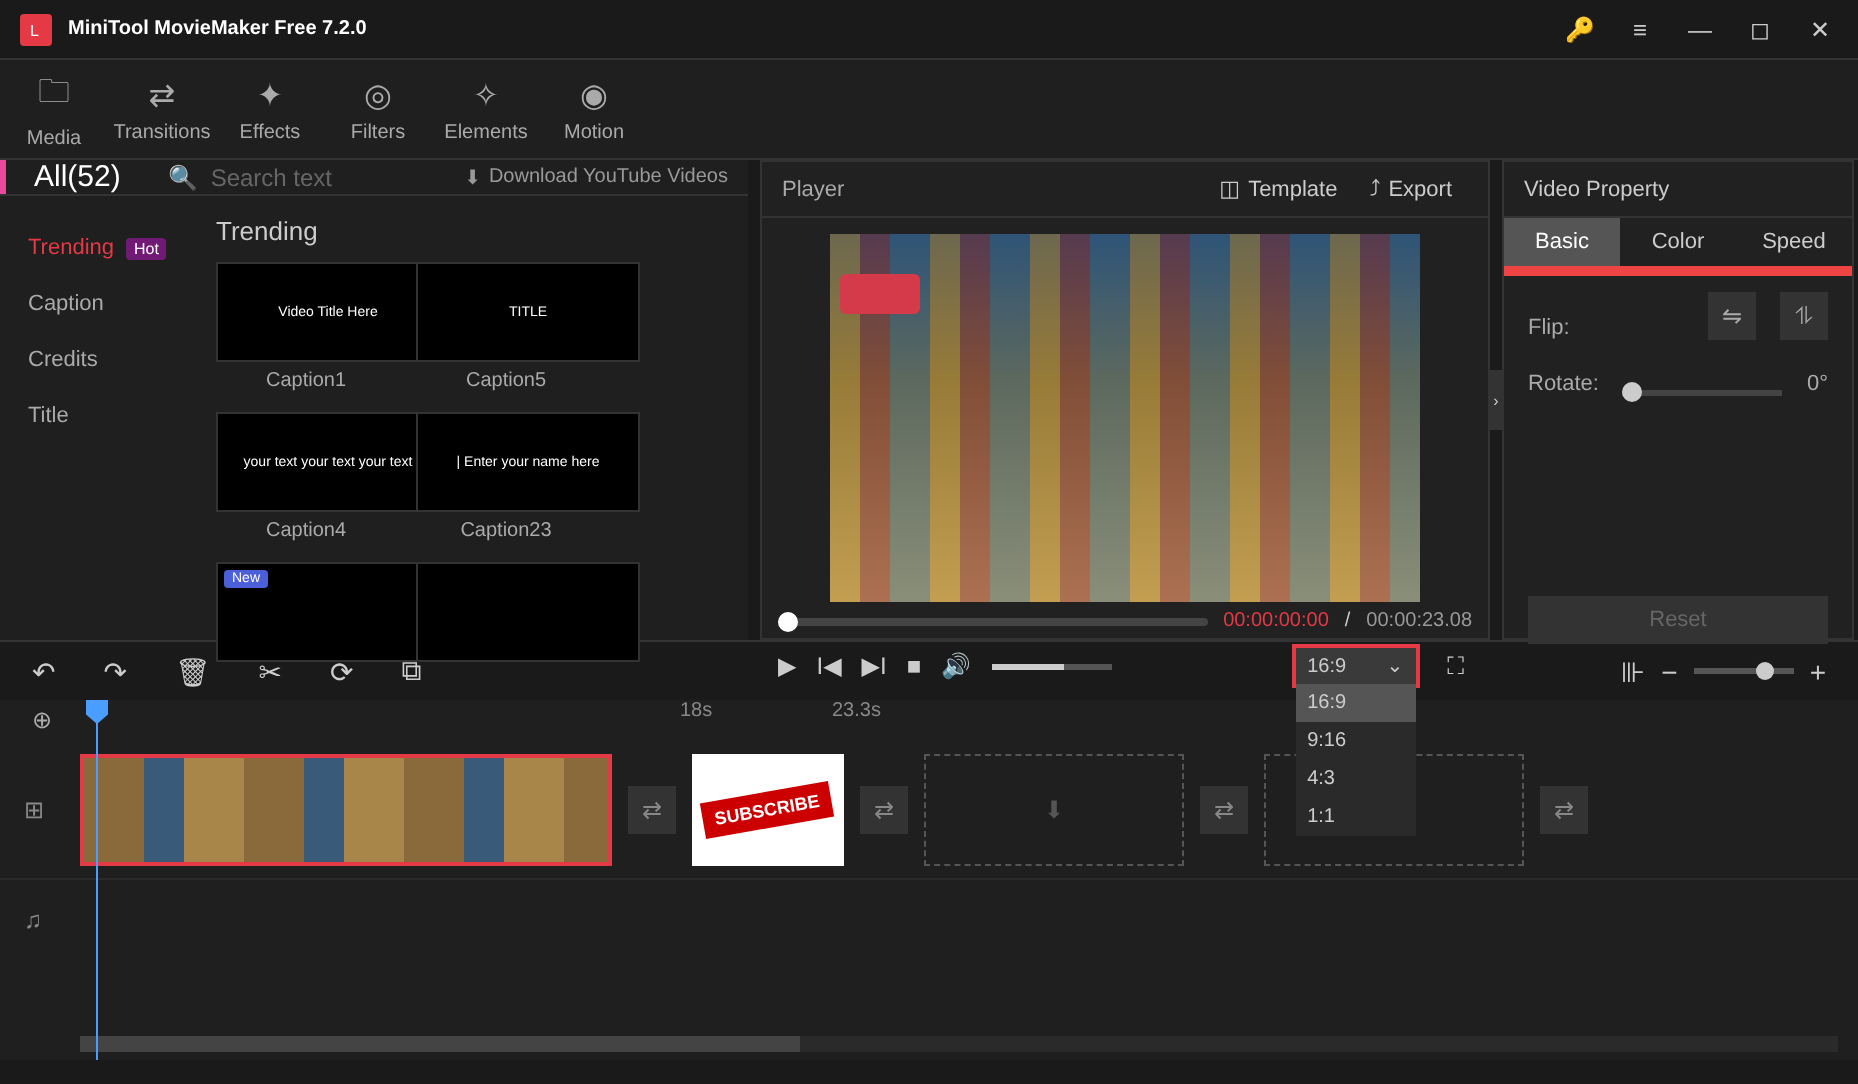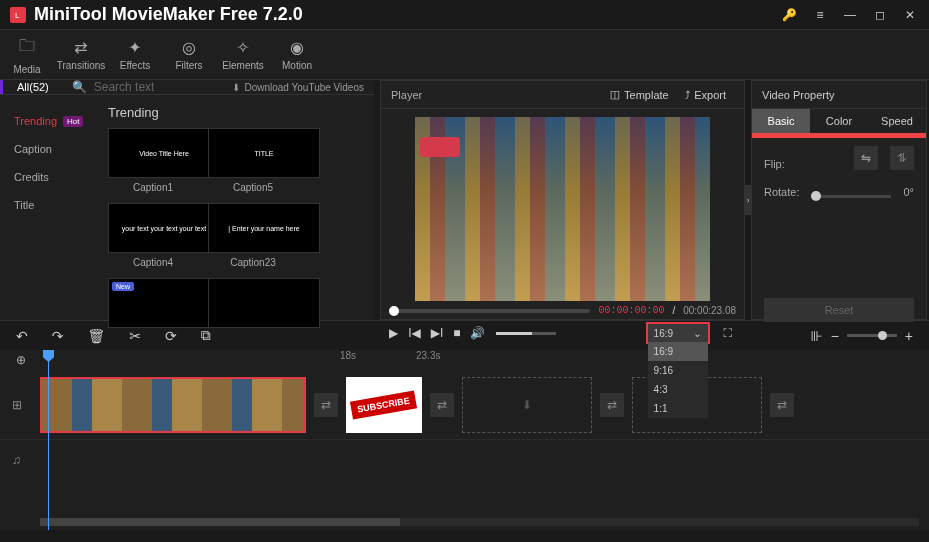--- a/index.html
+++ b/index.html
@@ -1,32 +1,32 @@
 <!DOCTYPE html>
 <html><head>
 <meta charset="utf-8">
 <style>
 * { box-sizing: border-box; margin: 0; padding: 0; font-family: Arial, sans-serif; }
 body { background: #1a1a1a; color: #ccc; font-size: 12px; width: 929px; height: 542px; overflow: hidden; }
 .titlebar { height: 30px; background: #1a1a1a; display: flex; align-items: center; padding: 0 10px; border-bottom: 1px solid #333; }
 .app-icon { width: 16px; height: 16px; background: #e63946; border-radius: 2px; margin-right: 8px; display:flex; align-items:center; justify-content:center; }
-.app-title { font-weight: bold; font-size: 18px; color: #fff; flex: 1; }
+.app-title { font-weight: bold; font-size: 10px; color: #fff; flex: 1; }
 .titlebar-right { display: flex; gap: 12px; align-items: center; }
 .key-icon { color: #f5a623; }
 .win-btn { width: 18px; height: 18px; display: flex; align-items: center; justify-content: center; cursor: pointer; color: #ccc; }
 
 .toolbar { height: 50px; background: #1f1f1f; display: flex; border-bottom: 1px solid #333; }
 .tool-item { width: 54px; display: flex; flex-direction: column; align-items: center; justify-content: center; gap: 3px; font-size: 10px; color: #aaa; cursor: pointer; }
 .tool-item.active { color: #e63946; }
 .tool-icon { font-size: 16px; }
 
 .main-area { display: flex; height: 240px; }
 .left-panel { width: 374px; display: flex; flex-direction: column; background: #1f1f1f; }
 .filter-bar { height: 28px; display: flex; align-items: center; border-bottom: 1px solid #333; }
-.all-btn { padding: 0 14px; height: 100%; display: flex; align-items: center; color: #fff; font-size: 11px; border-left: 3px solid #6d28d9; }
+.all-btn { padding: 0 14px; height: 100%; display: flex; align-items: center; color: #fff; font-size: 15px; border-left: 3px solid #ec4899; }
 .search-box { flex: 1; display: flex; align-items: center; gap: 6px; padding: 0 10px; color: #666; }
 .download-link { display: flex; align-items: center; gap: 4px; padding: 0 10px; color: #999; font-size: 10px; }
 .left-content { display: flex; flex: 1; }
 .sidebar { width: 100px; padding: 12px 0; }
 .sidebar-item { padding: 8px 14px; font-size: 11px; color: #aaa; cursor: pointer; display: flex; align-items: center; gap: 6px; }
 .sidebar-item.active { color: #e63946; }
 .hot-badge { background: #701a75; color: #fff; font-size: 8px; padding: 1px 4px; border-radius: 2px; }
 .grid-area { flex: 1; padding: 10px 8px; overflow-y: auto; }
 .grid-title { font-size: 13px; color: #ccc; margin-bottom: 8px; }
 .caption-grid { display: flex; flex-wrap: wrap; gap: 10px; }
@@ -39,21 +39,21 @@
 .player-header { height: 28px; display: flex; align-items: center; padding: 0 10px; border-bottom: 1px solid #333; }
 .player-title { flex: 1; font-size: 11px; color: #aaa; }
 .header-btn { display: flex; align-items: center; gap: 4px; padding: 0 8px; font-size: 11px; color: #ccc; cursor: pointer; }
 .preview { width: 295px; height: 184px; margin: 8px auto 0; background: linear-gradient(135deg, #2a5c8a, #8a5c2a, #c4a057); position: relative; overflow: hidden; }
 .preview::before { content:""; position:absolute; inset:0; background: repeating-linear-gradient(90deg, rgba(255,200,50,0.3) 0 15px, rgba(180,50,50,0.3) 15px 30px, rgba(50,150,200,0.25) 30px 50px), linear-gradient(180deg, #2d3e5c 0%, #6b5a3a 40%, #a88c5f 100%); }
 .preview::after { content:""; position:absolute; left:5px; top:20px; width:40px; height:20px; background:#d43a4a; border-radius:3px; }
 .expand-tab { position: absolute; right: -8px; top: 50%; transform: translateY(-50%); width: 8px; height: 30px; background: #333; display: flex; align-items: center; justify-content: center; font-size: 8px; cursor: pointer; }
 .timeline-bar { display: flex; align-items: center; padding: 4px 8px; gap: 8px; font-size: 10px; }
 .timeline-track { flex: 1; height: 4px; background: #444; border-radius: 2px; position: relative; }
 .timeline-knob { position: absolute; left: 0; top: -3px; width: 10px; height: 10px; background: #fff; border-radius: 50%; }
-.time-current { color: #e63946; font-family: Liberation Mono, monospace; }
+.time-current { color: #e63946; }
 .time-total { color: #999; }
 .controls { display: flex; align-items: center; padding: 2px 8px 6px; gap: 10px; }
 .ctrl-btn { cursor: pointer; color: #ccc; display: flex; align-items: center; }
 .volume-track { width: 60px; height: 3px; background: #555; position:relative; }
 .volume-track::after { content:""; position:absolute; left:0; top:0; height:100%; width:60%; background:#ccc; }
 .aspect-wrap { margin-left: auto; position: relative; border: 2px solid #e63946; }
 .aspect-select { width: 60px; height: 18px; background: #3a3a3a; display: flex; align-items: center; justify-content: space-between; padding: 0 6px; font-size: 10px; cursor: pointer; }
 .aspect-dropdown { position: absolute; top: 18px; left: 0; width: 60px; background: #2a2a2a; z-index: 10; }
 .aspect-opt { padding: 4px 6px; font-size: 10px; cursor: pointer; }
 .aspect-opt.selected { background: #555; }

